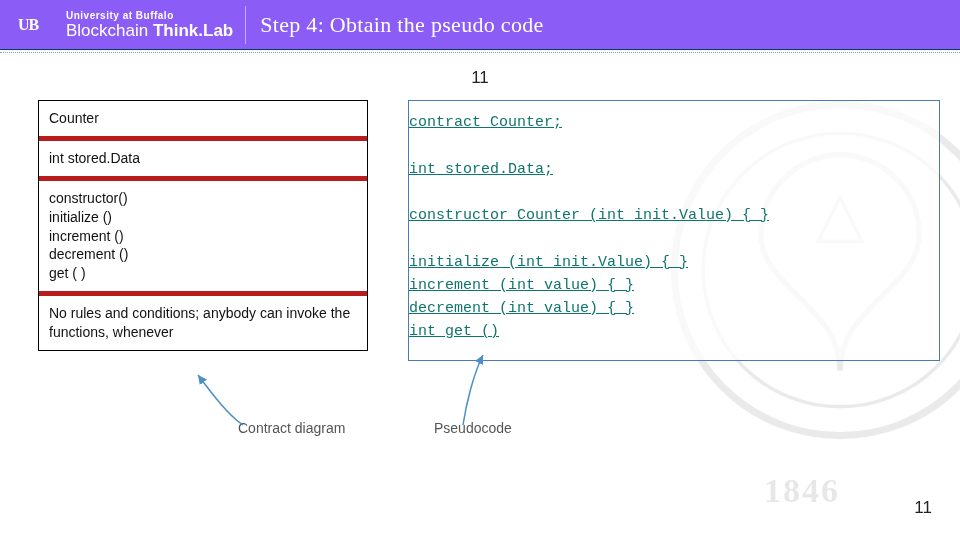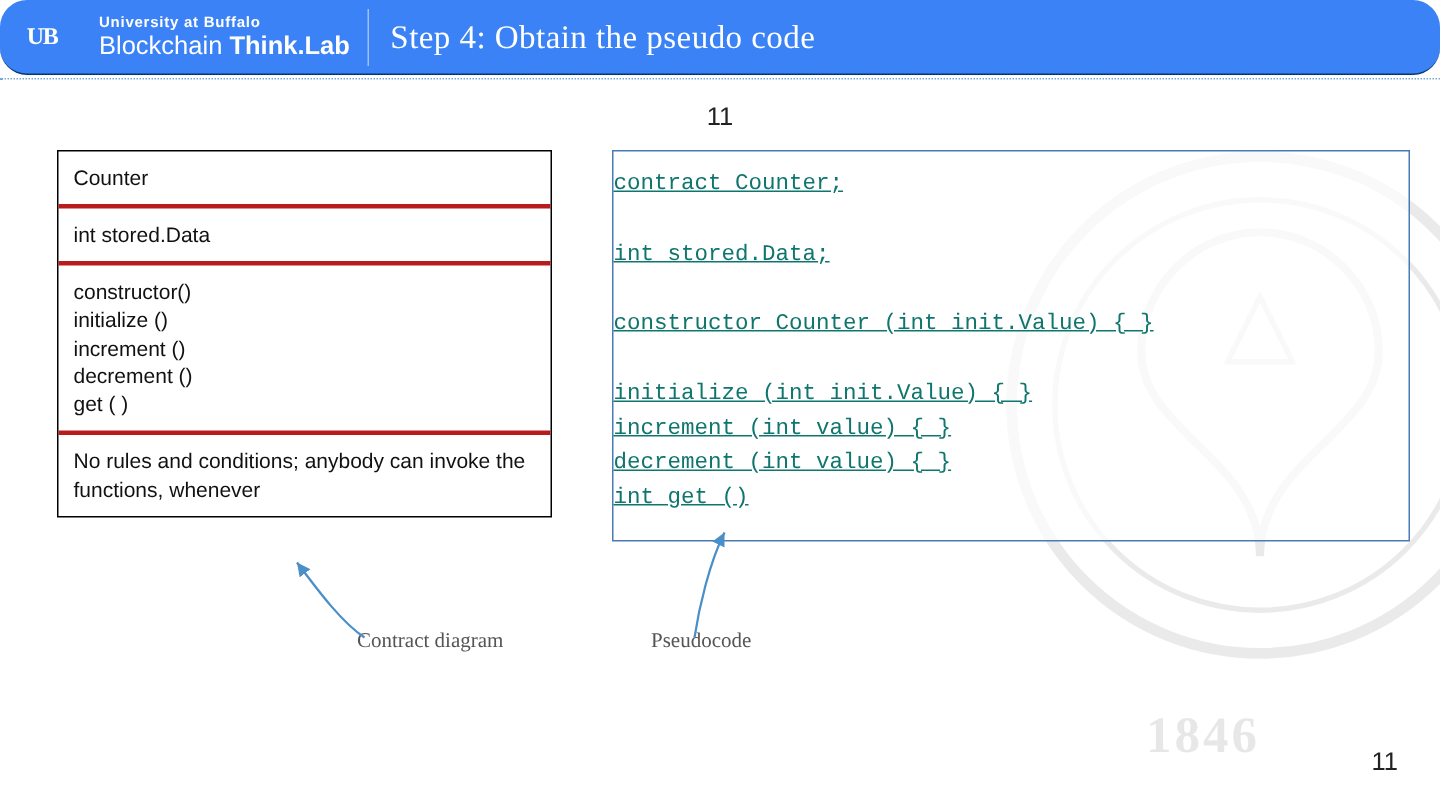--- a/index.html
+++ b/index.html
@@ -1,26 +1,25 @@
 <!DOCTYPE html>
 <html><head>
 <meta charset="utf-8">
 <style>
   * { box-sizing: border-box; margin: 0; padding: 0; }
   html, body { width: 960px; height: 540px; overflow: hidden; font-family: Arial, Helvetica, sans-serif; background: #fff; position: relative; }
 
   .header-bar {
-    background: #3b82f6;
+    background: #8b5cf6;
     height: 50px;
     display: flex;
     align-items: center;
     color: #fff;
     position: relative;
     border-bottom: 1px solid #003a73;
-    border-radius: 18px;
   }
   .logo-block {
     display: flex;
     align-items: center;
     padding-left: 10px;
     padding-right: 12px;
     border-right: 1px solid rgba(255,255,255,0.5);
     height: 38px;
   }
   .ub-icon {
@@ -63,41 +62,41 @@
     pointer-events:none;
   }
 
   .content-area { position:absolute; top:100px; left:38px; right:20px; bottom:50px; }
 
   .contract-diagram {
     position:absolute; left:0; top:0; width:330px;
     border:1px solid #000;
   }
   .contract-diagram .row {
-    border-bottom:3px solid #b91c1c;
+    border-bottom:5px solid #b91c1c;
     padding:8px 10px;
     font-size:14px; line-height:1.35;
     color:#111;
   }
   .contract-diagram .row:last-child { border-bottom:none; }
 
   .pseudo-box {
     position:absolute; left:370px; top:0; right:0;
     border:1px solid #4a7bb5;
     padding:10px 0 16px;
     font-family: "Courier New", monospace;
     font-size:15px; color:#0f766e; line-height:1.55;
     background:rgba(255,255,255,0.7);
     white-space:pre;
     text-decoration:underline;
   }
 
   .caption {
     position:absolute; font-size:14px; color:#555;
-    font-family: Liberation Serif, serif;
+    font-family: Liberation Sans, sans-serif;
   }
   .caption.diagram { left:200px; top:320px; }
   .caption.pseudo { left:396px; top:320px; }
 
   .arrow { position:absolute; pointer-events:none; }
   .arrow svg { overflow:visible; }
 
   .page-number-bottom {
     position:absolute; right:28px; bottom:22px;
     font-size:17px; color:#222;

